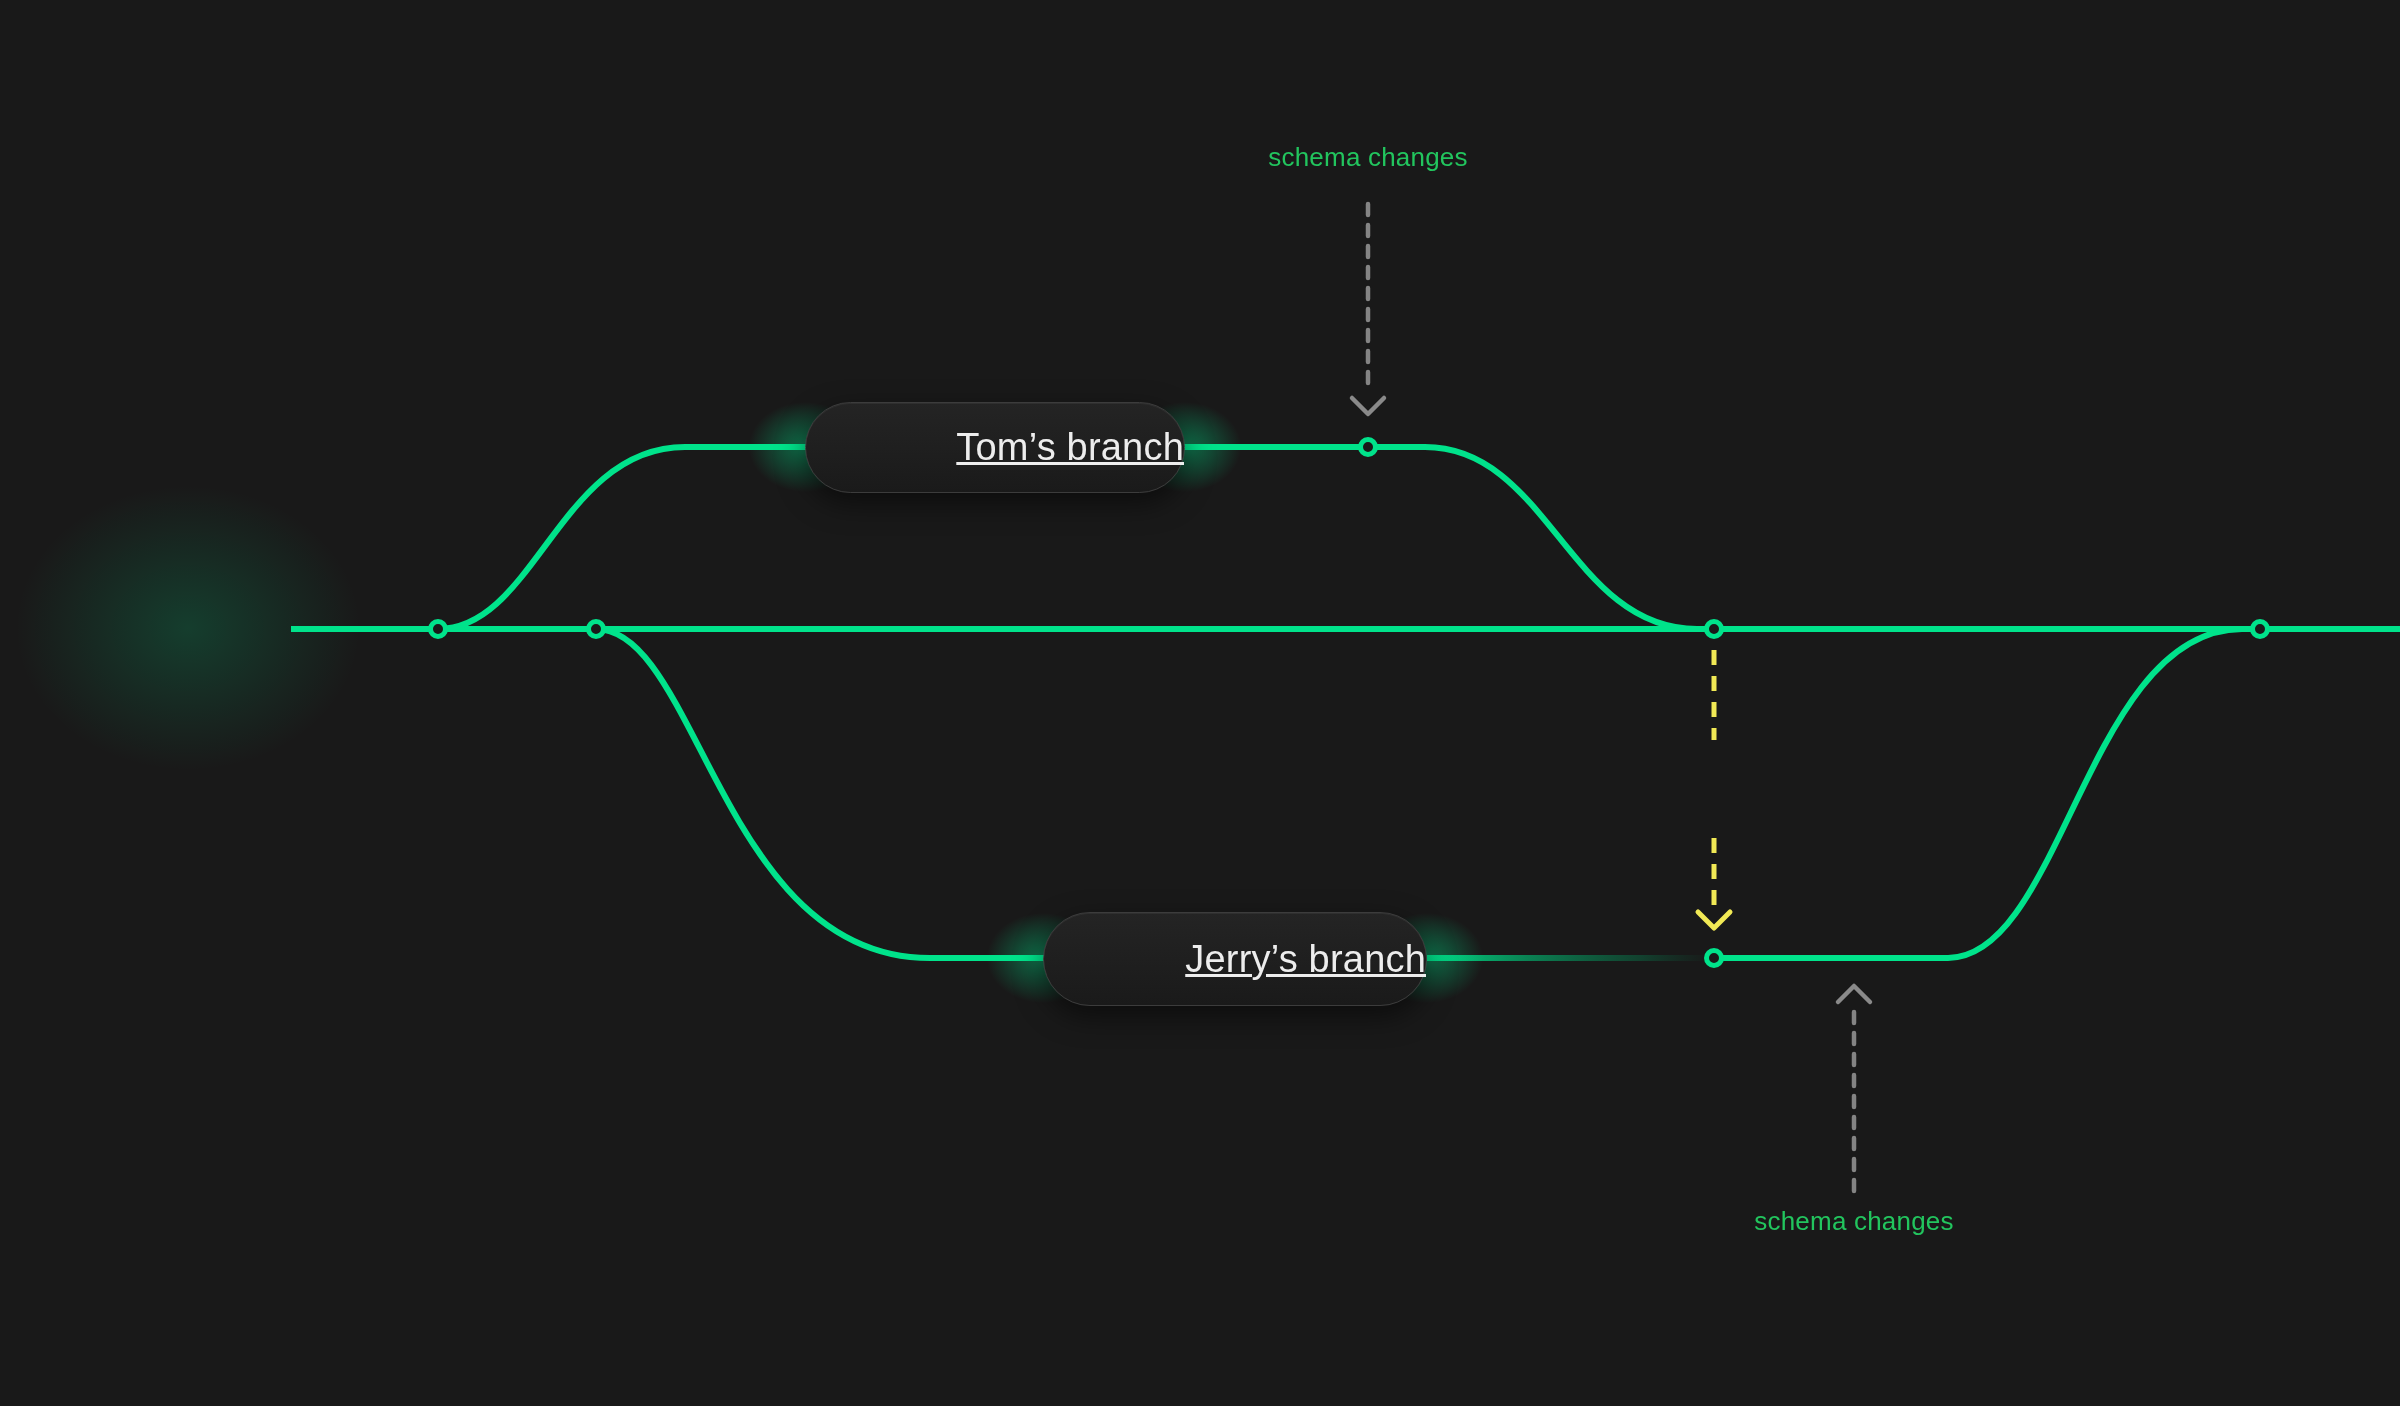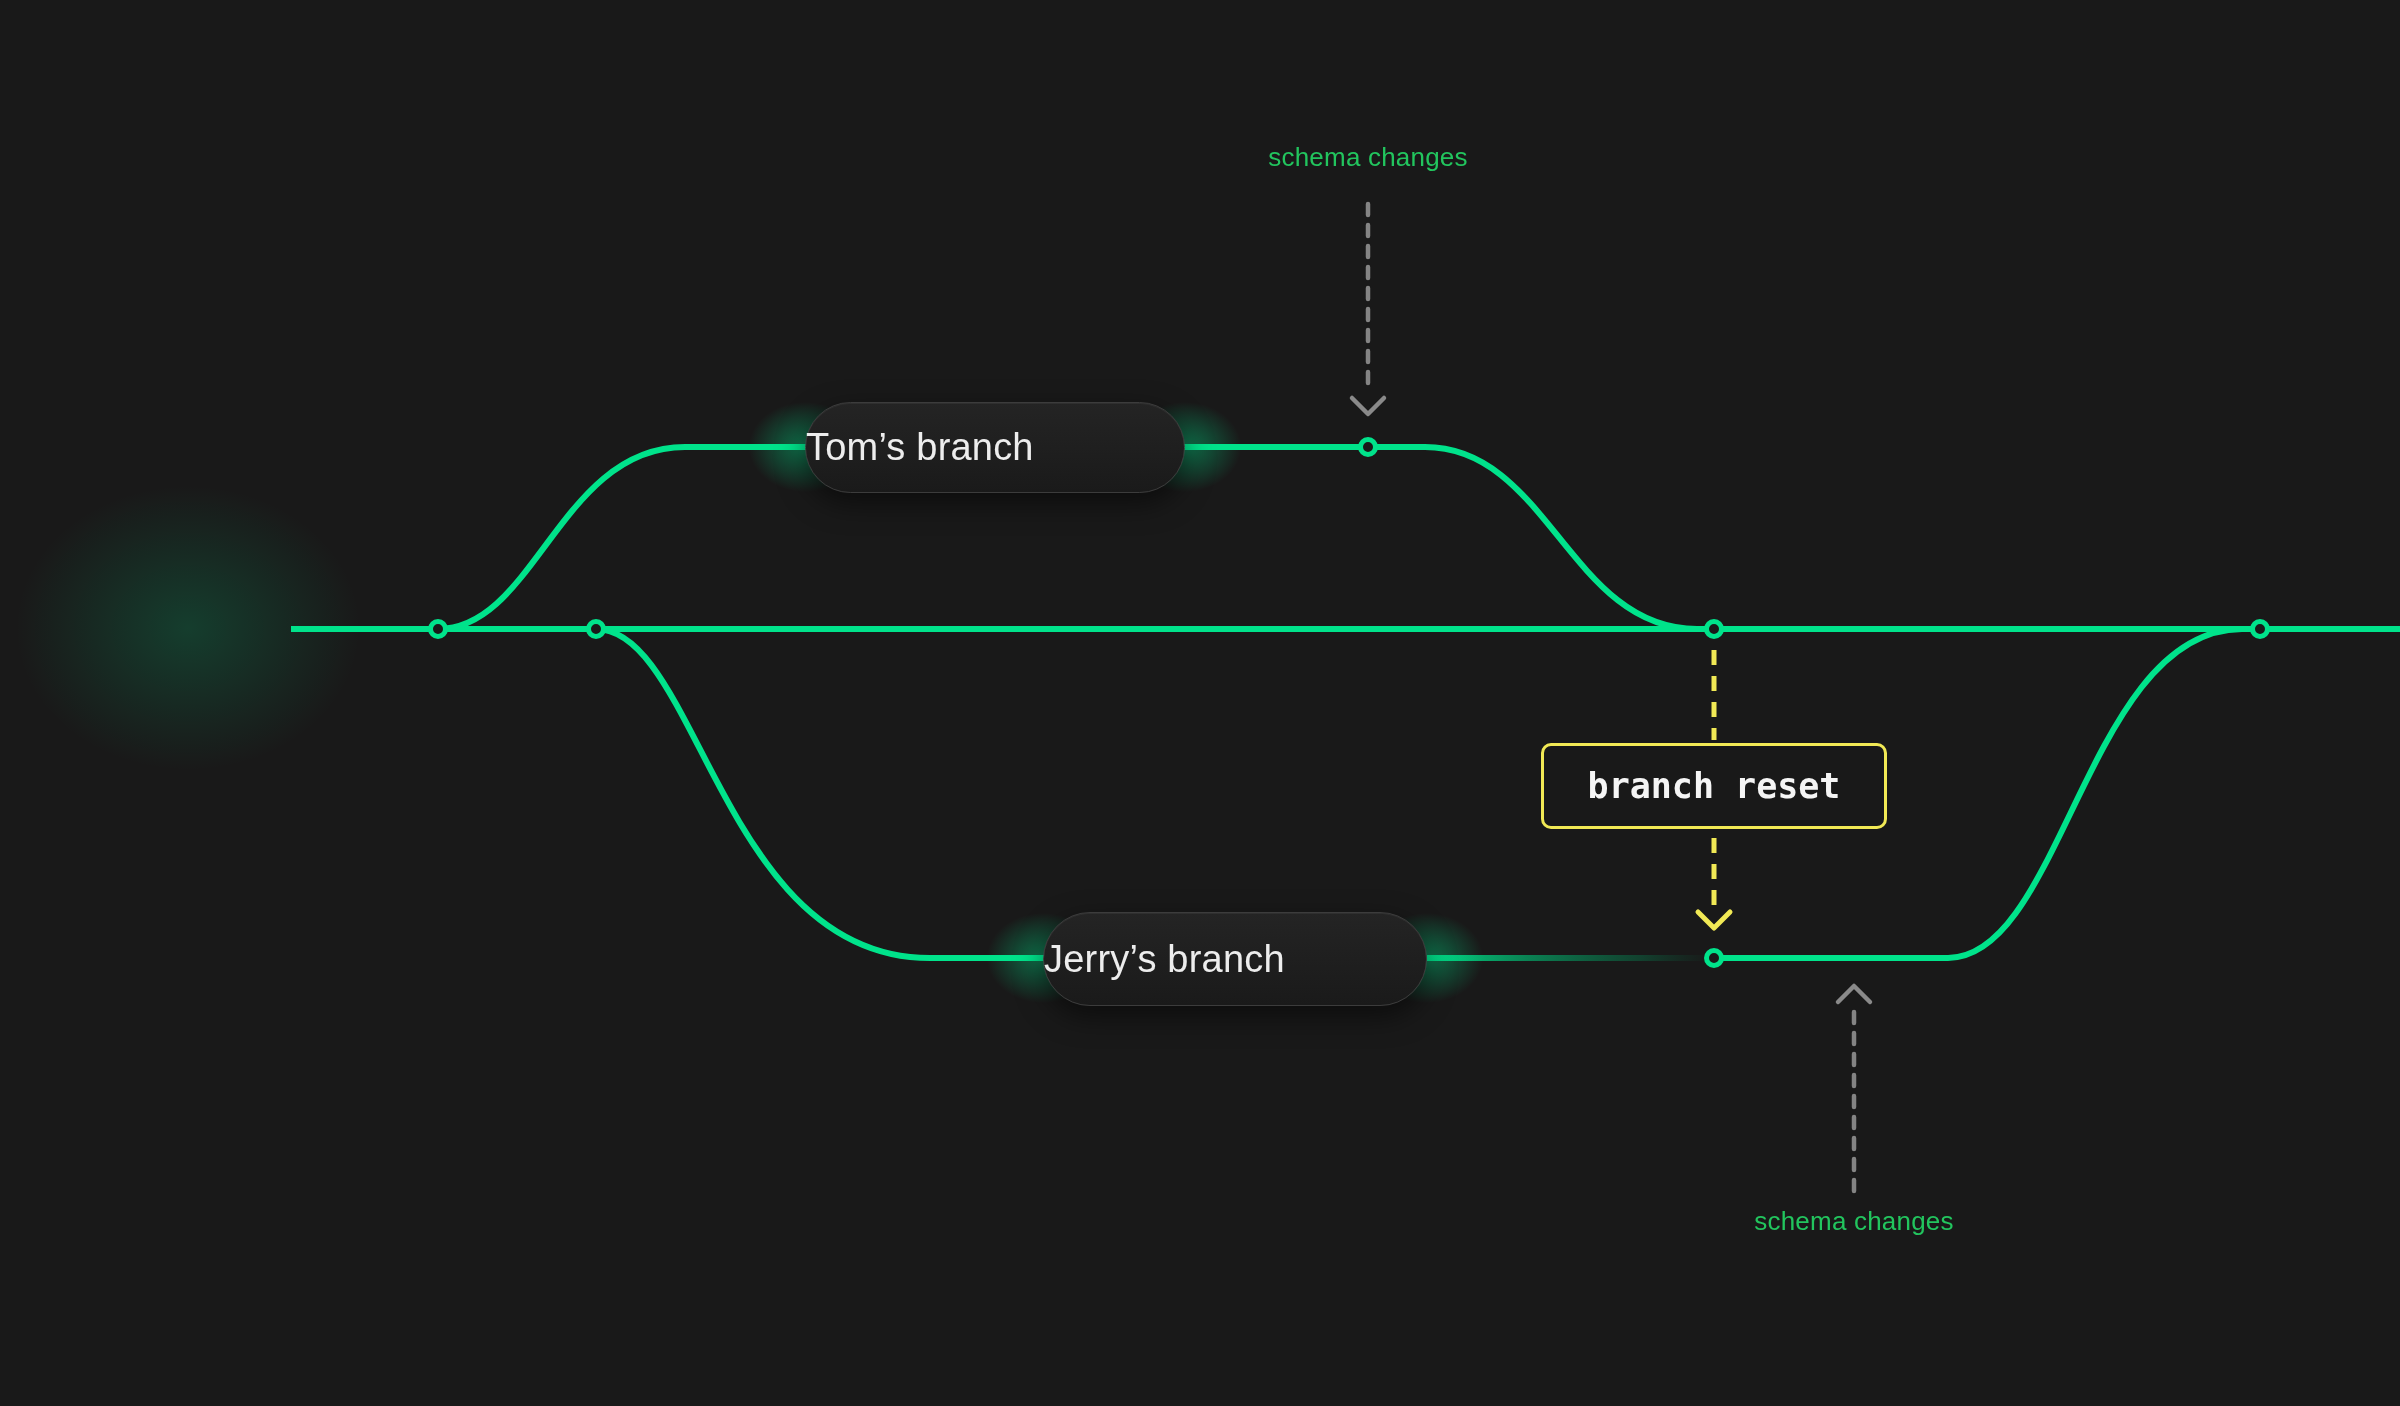--- a/index.html
+++ b/index.html
@@ -40,28 +40,29 @@
     border-radius: 50%;
     transform: translate(-50%, -50%);
     background: radial-gradient(closest-side, rgba(0,227,139,0.18), rgba(0,227,139,0.06) 50%, rgba(0,227,139,0) 75%);
     z-index: 2;
     pointer-events: none;
   }
   .pill {
     position: absolute;
     display: flex;
     align-items: center;
-    justify-content: flex-start;
+    justify-content: flex-end;
     border-radius: 999px;
     color: #ededed;
     font-size: 38px;
     letter-spacing: 0.2px;
     z-index: 3;
     box-sizing: border-box;
     white-space: nowrap;
+    text-decoration: underline;
   }
   .pill-main {
     left: 84px; top: 586px; width: 207px; height: 87px;
     border: 1.5px solid rgba(0,227,139,0.75);
     background:
       radial-gradient(140% 160% at 55% 45%, rgba(0,227,139,0.17) 0%, rgba(0,227,139,0.05) 40%, rgba(0,0,0,0) 72%),
       #141615;
     box-shadow: 0 0 70px 12px rgba(0,227,139,0.13);
     font-size: 37px;
   }
@@ -160,20 +161,17 @@
   <div class="edge-glow" style="left:1043px; top:958px;"></div>
   <div class="edge-glow" style="left:1427px; top:958px;"></div>
 
   <div class="pill pill-branch pill-tom">
     <span>Tom’s branch</span>
   </div>
   <div class="pill pill-branch pill-jerry">
     <span>Jerry’s branch</span>
   </div>
 
-  <div class="reset-box">
-    <span>branch reset</span>
-  </div>
 
   <div class="annotation annotation-top">schema changes</div>
   <div class="annotation annotation-bottom">schema changes</div>
 
 </div>
 
 </body></html>

